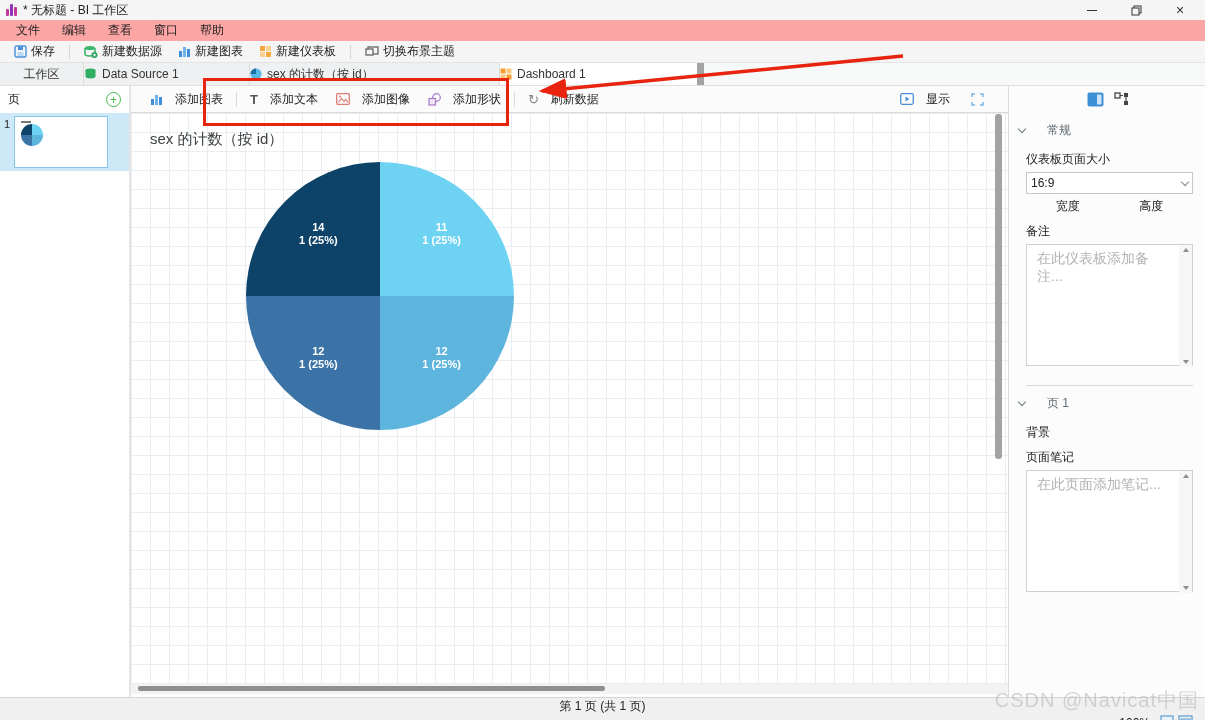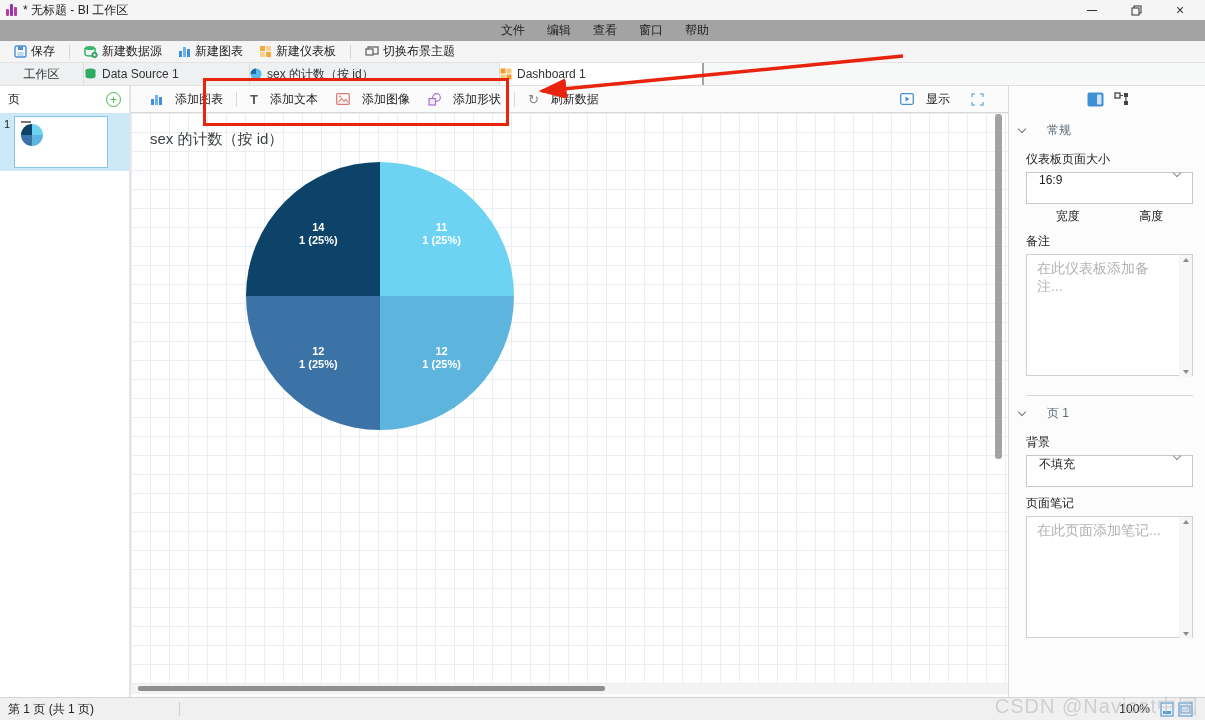--- a/index.html
+++ b/index.html
@@ -12,35 +12,35 @@
   .app-icon { display:flex; align-items:flex-end; gap:1px; height:12px; margin-right:6px; }
   .app-icon i { display:block; width:3px; background:#c2399b; border-radius:1px; }
   .app-icon i:nth-child(1){height:7px;} .app-icon i:nth-child(2){height:12px;background:#8f34b5;} .app-icon i:nth-child(3){height:9px;}
   .win-title { font-size:12px; color:#222; }
   .win-controls { margin-left:auto; display:flex; align-items:center; gap:30px; padding-right:12px; }
   .wc { width:14px; height:14px; display:flex; align-items:center; justify-content:center; color:#333; cursor:default; }
   .wc-min i { display:block; width:10px; height:1px; background:#333; }
   .wc-close { font-size:14px; }
 
   
-  .menubar { height:21px; background:#a3a3a3; display:flex; align-items:center; padding-left:5px;justify-content:center; }
+  .menubar { height:21px; background:#fca5a5; display:flex; align-items:center; padding-left:5px; }
   .menu-item { padding:2px 11px; font-size:12px; color:#222; }
 
   
   .toolbar { height:22px; background:#f5f5f5; display:flex; align-items:center; padding-left:6px; border-bottom:1px solid #e3e3e3; }
   .tb-btn { display:flex; align-items:center; gap:4px; padding:1px 8px; color:#222; }
   .tb-sep { width:1px; height:14px; background:#d6d6d6; margin:0 6px; }
 
   
   .tabbar { height:23px; background:#eef0f1; display:flex; align-items:stretch; border-bottom:1px solid #e0e0e0; }
   .tab { display:flex; align-items:center; gap:5px; padding:0 0; border-right:1px solid #dcdcdc; color:#333; }
   .tab-workspace { width:84px; justify-content:center; }
   .tab-ds { width:166px; }
   .tab-chart { width:250px; }
-  .tab-dash { width:204px; background:#fff; border-right:2px solid #a3a3a3; }
+  .tab-dash { width:204px; background:#fff; border-right:7px solid #a3a3a3; }
   .tab-rest { flex:1; background:#f7f8f8; }
 
   
   .body { display:flex; height:611px; }
 
   
   .left-panel { width:131px; background:#fff; border-right:2px solid #e4e4e4; display:flex; flex-direction:column; }
   .lp-header { height:27px; display:flex; align-items:center; padding:0 8px; }
   .lp-title { font-size:12px; color:#222; }
   .plus-circle { margin-left:auto; width:15px; height:15px; border:1.4px solid #49b84f; border-radius:50%; color:#49b84f;
@@ -73,53 +73,53 @@
   .h-thumb { position:absolute; left:7px; top:2px; width:467px; height:5px; background:#8f8f8f; border-radius:2px; }
   .canvas-gap { height:3px; background:#fdfdfd; }
 
   
   .right-panel { width:197px; background:#fcfcfc; border-left:1px solid #dcdcdc; position:relative; font-size:12px; overflow:hidden; }
   .rp-icons { height:27px; display:flex; align-items:center; gap:10px; padding-left:78px; }
   .rp-section-head { display:flex; align-items:center; gap:22px; padding:9px 10px 4px 10px; color:#5f6b74; }
   .chev { width:6px; height:6px; border-right:1.5px solid #6b7780; border-bottom:1.5px solid #6b7780; transform:rotate(45deg); margin-top:-3px; }
   .rp-body { padding:0 12px 0 17px; }
   .rp-label { margin:8px 0 4px; color:#222; }
-  .select { height:32px; background:#fff; border:1px solid #c8c8c8; display:flex; align-items:flex-start; padding:0 12px; color:#222; }
+  .select { height:22px; background:#fff; border:1px solid #c8c8c8; display:flex; align-items:center; padding:0 4px; color:#222; }
   .select .chev { margin-left:auto; border-color:#888; }
   .spin-row { display:flex; gap:10px; margin-top:8px; }
   .spin { flex:1; height:22px; background:#fff; border:1px solid #c8c8c8; display:flex; align-items:stretch; }
   .spin input { flex:1; border:0; outline:0; padding:0 6px; font-size:12px; font-family:inherit; color:#222; min-width:0; background:transparent; }
   .spin-btns { width:13px; border-left:1px solid #ddd; display:flex; flex-direction:column; }
   .spin-btns span { flex:1; display:flex; align-items:center; justify-content:center; }
   .tri-up { width:0; height:0; border-left:3px solid transparent; border-right:3px solid transparent; border-bottom:4px solid #8b8b8b; }
   .tri-down { width:0; height:0; border-left:3px solid transparent; border-right:3px solid transparent; border-top:4px solid #8b8b8b; }
   .dim-labels { display:flex; margin-top:4px; }
   .dim-labels span { flex:1; text-align:center; color:#222; }
   .ta-wrap { position:relative; margin-top:4px; }
   .ta-wrap textarea { width:100%; height:122px; resize:none; border:1px solid #d0d0d0; background:#fff; padding:5px 18px 5px 10px;
        font-family:inherit; font-size:14px; color:#222; outline:none; }
   .ta-wrap textarea::placeholder { color:#b3b3b3; }
   .ta-scroll { position:absolute; right:1px; top:1px; bottom:2px; width:13px; background:#f6f6f6; display:flex;
        flex-direction:column; justify-content:space-between; align-items:center; padding:3px 0; }
   .rp-divider { height:1px; background:#d9d9d9; margin:16px 0 0 0; }
 
   
-  .statusbar { height:23px; background:#f0f0f0; border-top:1px solid #d5d5d5; display:flex; align-items:center; padding:0 8px; position:relative; }
+  .statusbar { height:23px; background:#f0f0f0; border-top:1px solid #d5d5d5; display:flex; align-items:center; padding:0 8px; position:relative;flex-direction:column; }
   .sb-left { color:#222; }
   .sb-sep { width:1px; height:14px; background:#d0d0d0; margin-left:85px; }
   .sb-right { margin-left:auto; display:flex; align-items:center; gap:10px; padding-right:4px; }
   .sb-zoom { color:#222; }
   .sb-icons { display:flex; gap:4px; align-items:center; }
 
   
   .anno-rect { position:absolute; left:203px; top:78px; width:306px; height:48px; border:3px solid #e8240f; z-index:55; pointer-events:none; }
   .anno-arrow { position:absolute; left:0; top:0; z-index:55; pointer-events:none; }
 
   
-  .watermark { position:absolute; right:6px; bottom:0; font-size:20px; color:#b9bdc1; opacity:.62; z-index:60;
+  .watermark { position:absolute; right:6px; bottom:6px; font-size:20px; color:#b9bdc1; opacity:.62; z-index:60;
                pointer-events:none; letter-spacing:1px; }
 
   svg { display:block; }
 </style>
 </head>
 <body>
 
 <div class="app">
 
   <div class="titlebar">
@@ -364,24 +364,20 @@
         </div>
         <div class="rp-divider"></div>
       </div>
 
       <div class="rp-section-head">
         <span class="chev"></span>
         <span>页 1</span>
       </div>
       <div class="rp-body">
         <div class="rp-label">背景</div>
-        <div class="select">
-          <span>不填充</span>
-          <span class="chev"></span>
-        </div>
         <div class="rp-label">页面笔记</div>
         <div class="ta-wrap">
           <textarea placeholder="在此页面添加笔记..." style=""></textarea>
           <span class="ta-scroll">
               <i class="tri-up"></i>
               <i class="tri-down"></i>
             </span>
         </div>
       </div>
     </div>

